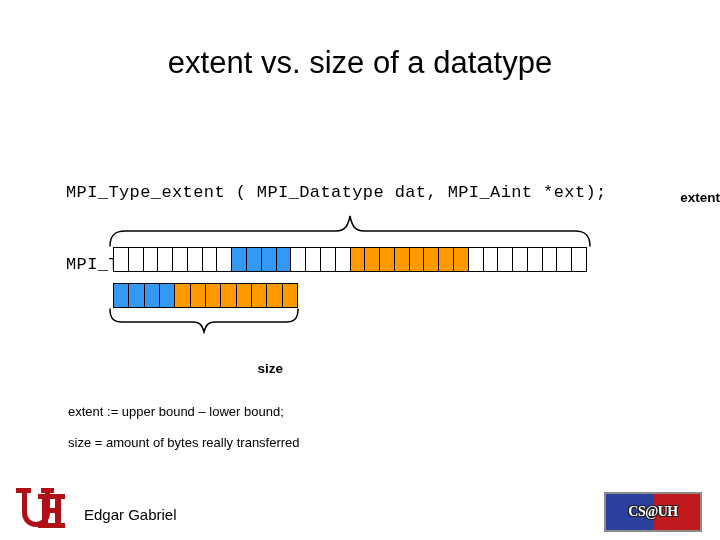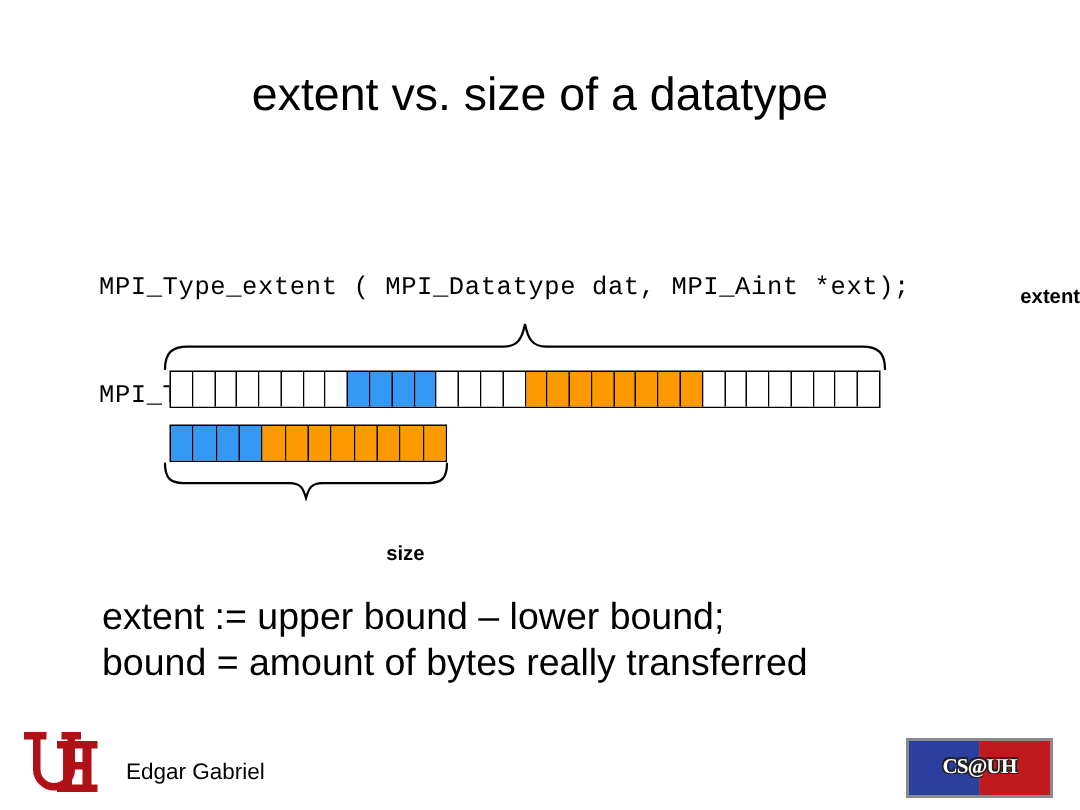--- a/index.html
+++ b/index.html
@@ -113,21 +113,21 @@
   .byte-cell:last-child { border-right: none; }
   .byte-cell.c-white { background: #ffffff; }
   .byte-cell.c-blue  { background: #3399f5; }
   .byte-cell.c-orange{ background: #ff9900; }
 
   
   #definitions {
     position: absolute;
     left: 68px;
     top: 396px;
-    font-size: 25px;
+    font-size: 13px;
     line-height: 31px;
     white-space: nowrap;
   }
   #definitions .def-line { display: block; }
 
   
   #footer-author {
     position: absolute;
     left: 84px;
     top: 506px;
@@ -241,21 +241,21 @@
     <svg class="brace-svg" id="size-brace" width="198" height="26" viewBox="0 0 198 26">
       <path d="M3,1 C3,11 7,14 15,14 L86,14 C93,14 95,17 97,24
                C99,17 101,14 108,14 L179,14 C187,14 191,11 191,1" fill="none" stroke="#000000" stroke-width="1.5" stroke-linecap="round"></path>
     </svg>
 
     <div class="brace-label" id="size-label">size</div>
   </div>
 
   <div id="definitions">
     <span class="def-line">extent := upper bound – lower bound;</span>
-    <span class="def-line">bound =  amount of bytes really transferred</span>
+    <span class="def-line">size =  amount of bytes really transferred</span>
   </div>
 
   <svg id="uh-logo" viewBox="0 0 54 48">
     <g fill="#b01116">
 
       <path d="M4,2 h15 v5 h-4 v20 a9,9 0 0 0 9,9 a9,9 0 0 0 9,-9 v-20 h-4 v-5 h13 v5 h-4
                v20 a14,14 0 0 1 -14,14 a14,14 0 0 1 -14,-14 v-20 h-6 z"></path>
 
       <path d="M26,8 h14 v5 h-4 v9 h7 v-9 h-4 v-5 h14 v5 h-4 v24 h4 v5 h-14 v-5 h4 v-10
                h-7 v10 h4 v5 h-14 v-5 h4 v-24 h-4 z"></path>

